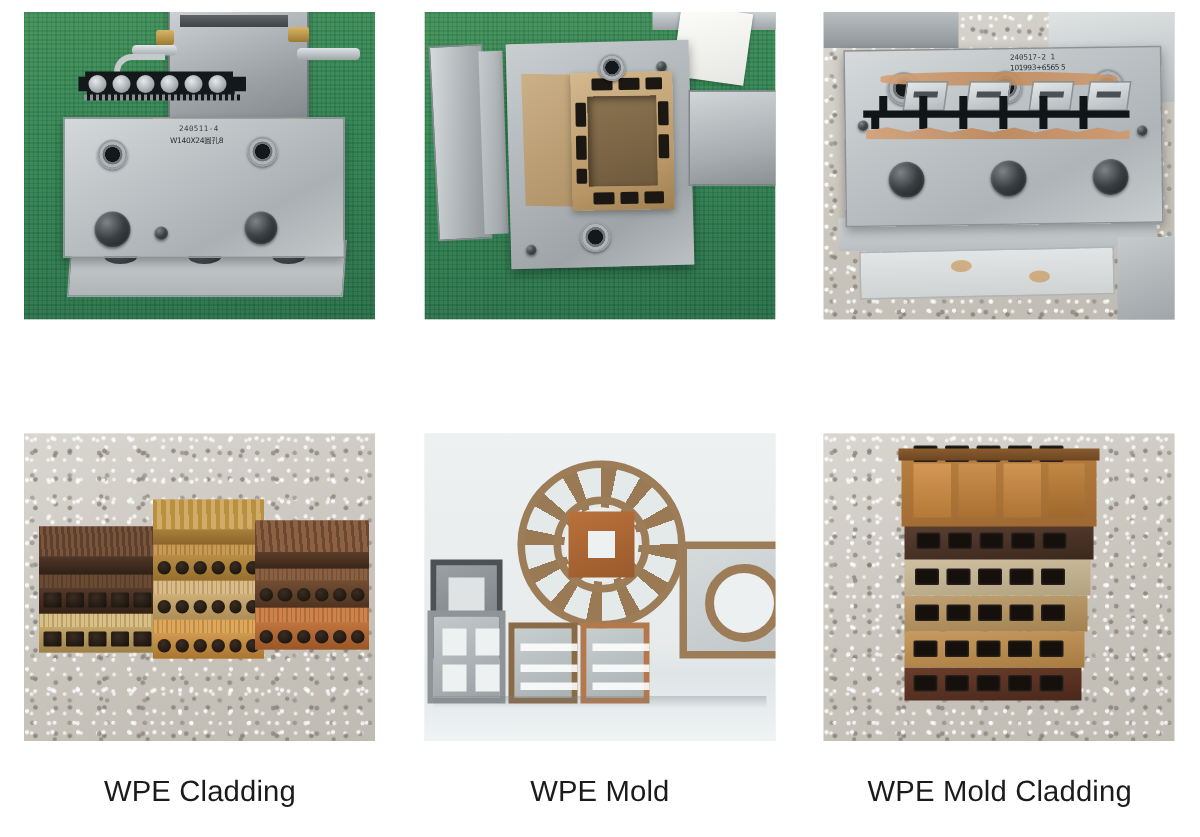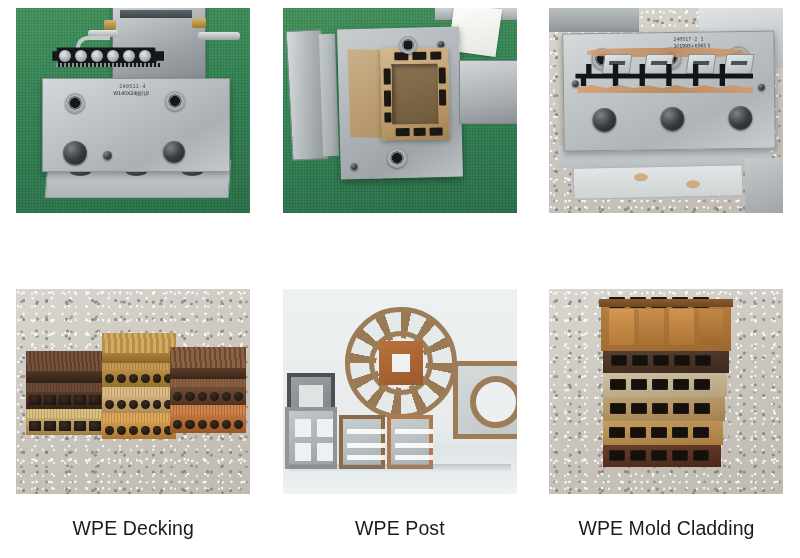--- a/index.html
+++ b/index.html
@@ -587,21 +587,21 @@
                 <i></i>
                 <i></i>
               </div>
           </div>
           <div class="board" style="top:0px;width:76px;height:32px;background:linear-gradient(175deg,#7d543a,#5e3d28);">
             <div class="top" style="height:21px;background:repeating-linear-gradient(85deg,#6c4731 0 2px,#8d6243 2px 5px);"></div>
             <div class="face" style="height:11px;background:linear-gradient(180deg,#5c3c28,#3b261a);"></div>
           </div>
         </div>
       </div>
-      <div class="caption">WPE Decking</div>
+      <div class="caption">WPE Cladding</div>
     </div>
 
     <div class="product-cell">
       <div class="photo-frame">
         <div class="scene floor-studio"></div>
 
         <div class="p-box" style="left:4px;top:84px;width:48px;height:66px;border:4px solid #4d5154;background:linear-gradient(160deg,#9aa0a3,#72787b);">
           <div class="bar" style="left:8px;top:8px;width:24px;height:24px;background:#dfe3e4;"></div>
           <div class="bar" style="left:8px;top:40px;width:24px;height:3px;"></div>
         </div>
@@ -629,21 +629,21 @@
           <div class="bar" style="left:4px;top:24px;width:38px;height:5px;"></div>
           <div class="bar" style="left:4px;top:36px;width:38px;height:5px;"></div>
         </div>
 
         <div class="p-circ-box">
           <div class="circ"></div>
         </div>
 
         <div class="p-shadow"></div>
       </div>
-      <div class="caption">WPE Post</div>
+      <div class="caption">WPE Mold</div>
     </div>
 
     <div class="product-cell">
       <div class="photo-frame">
         <div class="scene floor-concrete"></div>
 
         <div class="wc-layer" style="left:54px;top:156px;width:118px;height:22px;background:linear-gradient(175deg,#6a3d2b,#4a281c);">
           <div class="wc-cells" style="left:6px;top:5px;">
               <i></i>
               <i></i>

